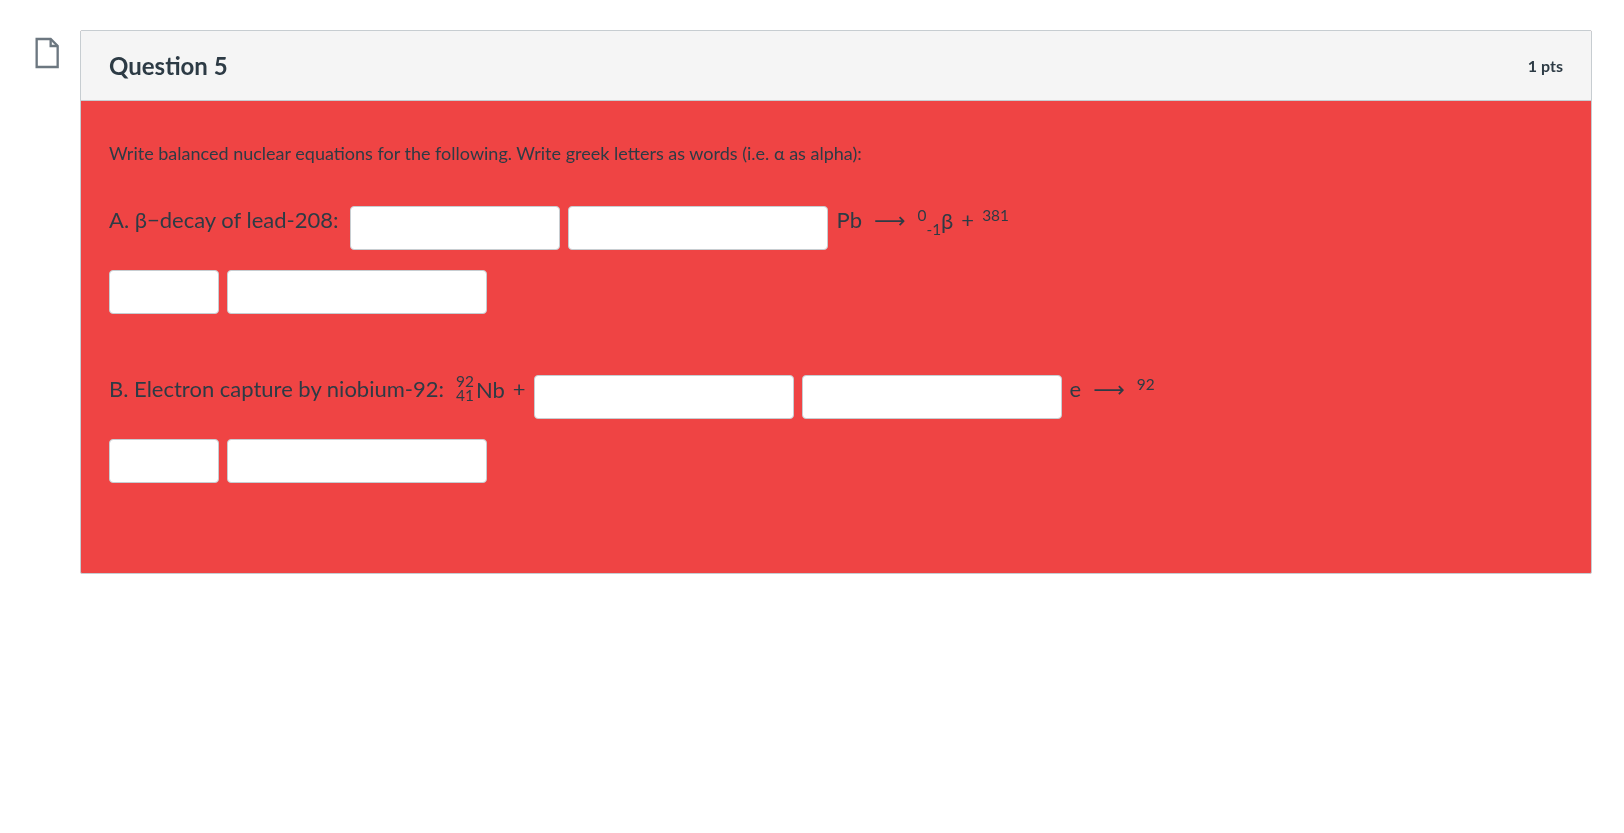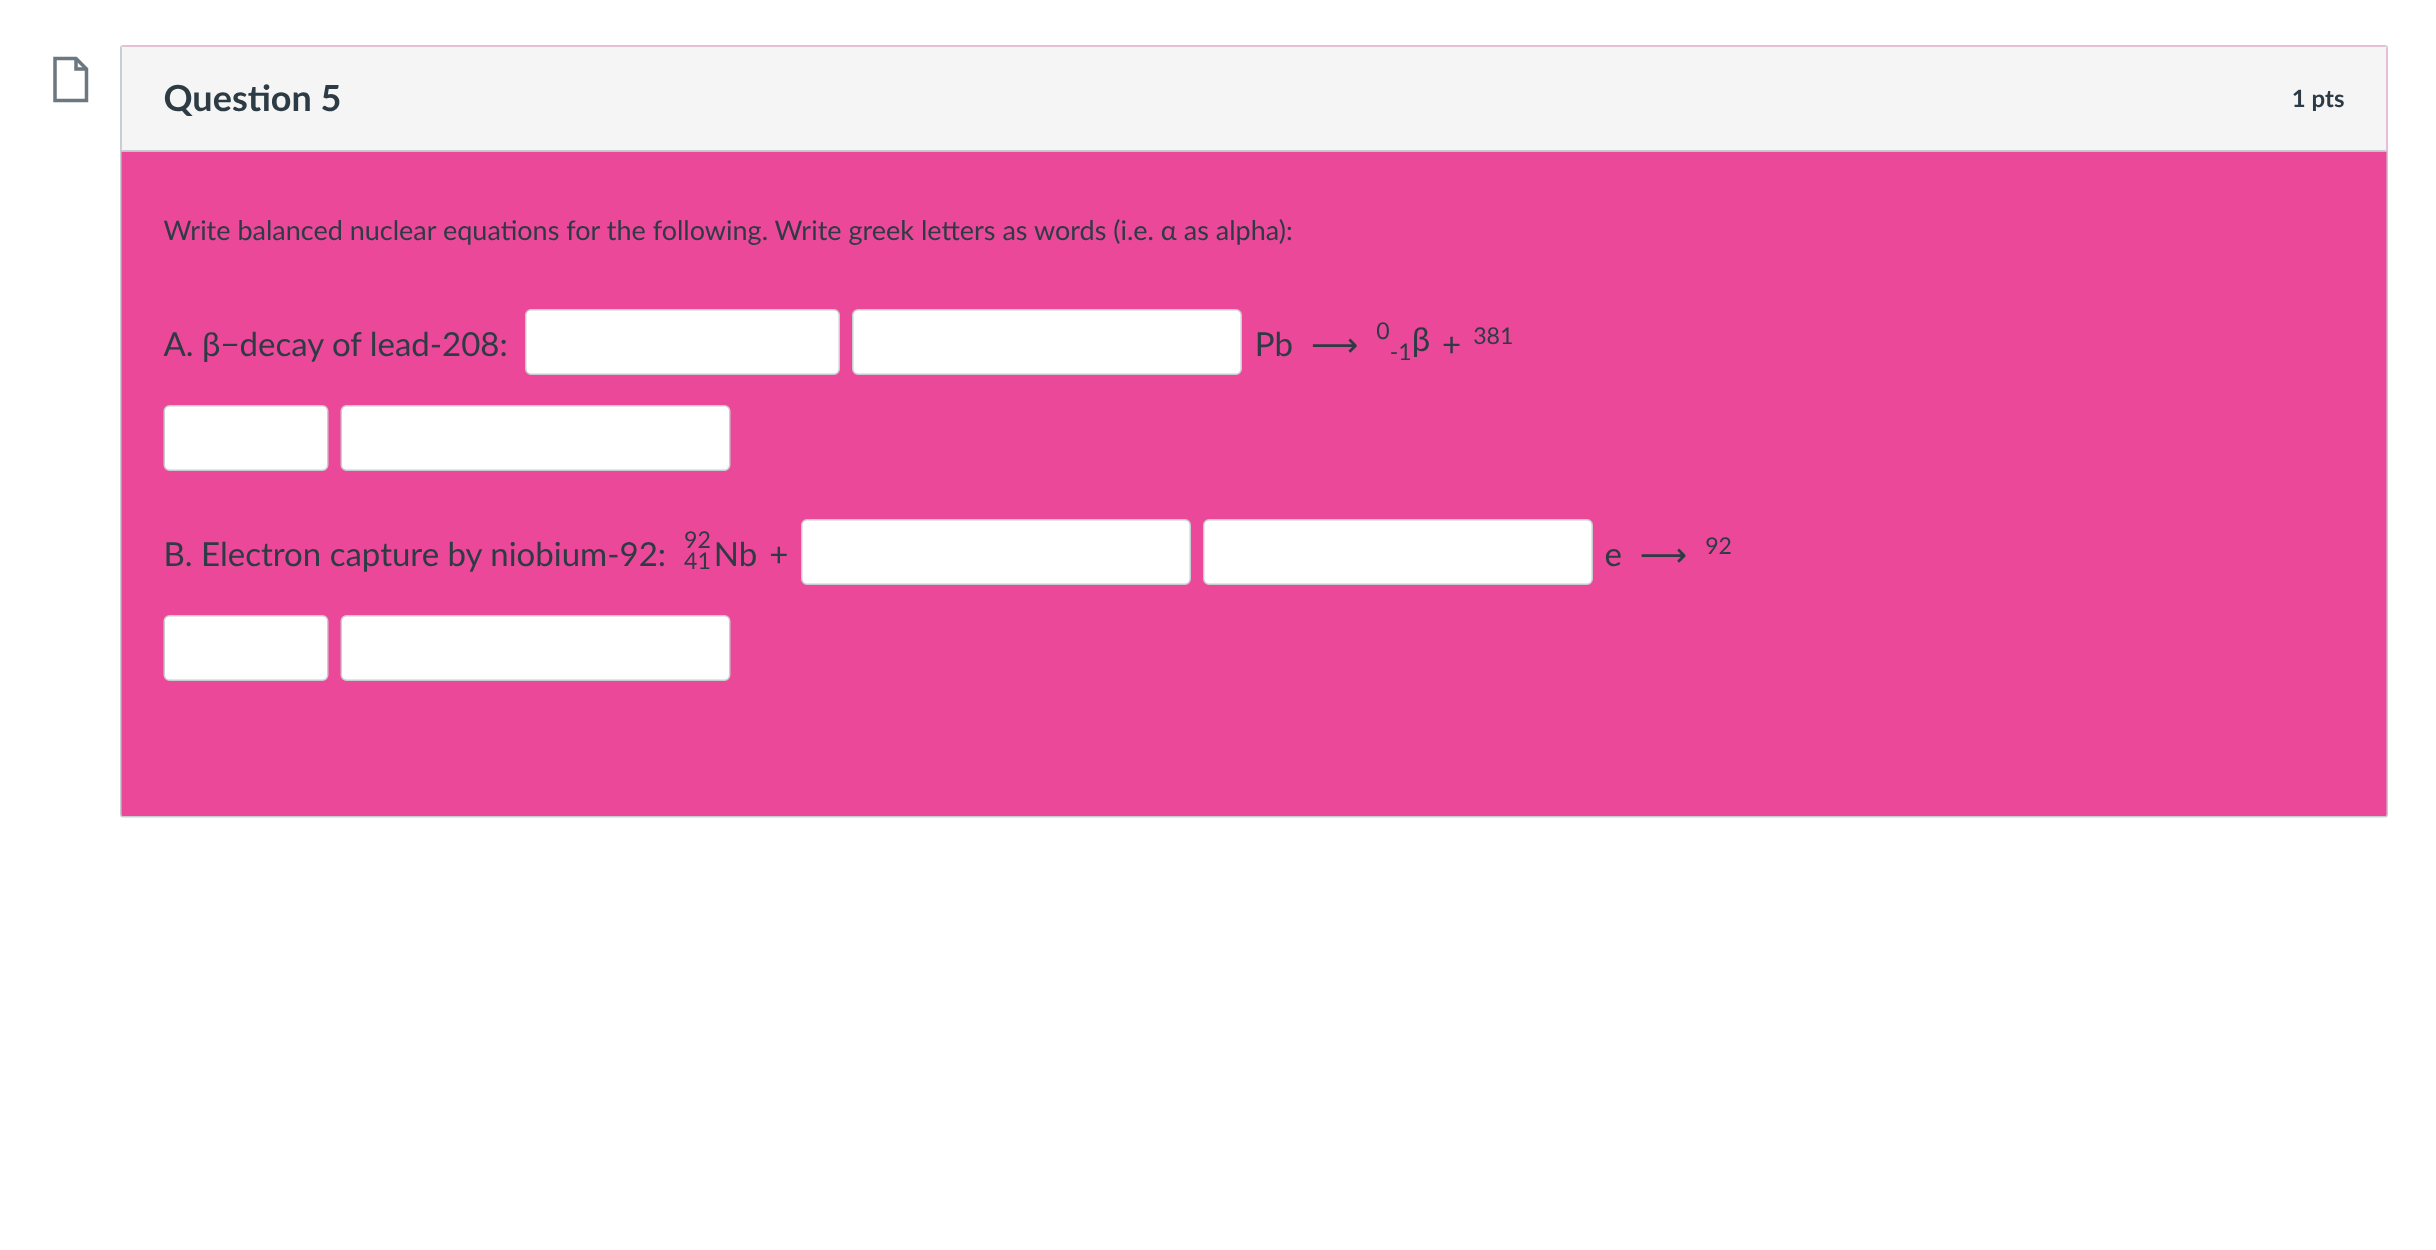--- a/index.html
+++ b/index.html
@@ -30,21 +30,21 @@
       width: 100%;
       height: 100%;
       stroke: #6c7780;
       stroke-width: 2;
       fill: none;
     }
     .question-card {
       flex: 1;
       border: 1px solid #c7cdd1;
       border-radius: 2px;
-      background: #ec4899;
+      background: #ef4444;
     }
     .question-header {
       display: flex;
       justify-content: space-between;
       align-items: center;
       padding: 20px 28px;
       background: #f5f5f5;
       border-bottom: 1px solid #c7cdd1;
     }
     .question-title {
@@ -61,21 +61,21 @@
       padding: 40px 28px 70px 28px;
     }
     .instruction {
       font-size: 18px;
       color: #2d3b45;
       margin-bottom: 40px;
       line-height: 1.4;
     }
     .equation-row {
       display: flex;
-      align-items: center;
+      align-items: flex-start;
       flex-wrap: wrap;
       gap: 8px;
       margin-bottom: 20px;
       font-size: 22px;
       color: #2d3b45;
     }
     .equation-row .label {
       margin-right: 4px;
     }
     .blank-input {
@@ -119,21 +119,21 @@
       align-items: flex-end;
       line-height: 0.9;
       font-size: 0.7em;
       margin-right: 2px;
     }
     .arrow {
       font-size: 22px;
       margin: 0 4px;
     }
     .part-b-spacer {
-      margin-top: 32px;
+      margin-top: 61px;
     }
   </style>
 </head>
 <body>
 
 <div class="container">
   <div class="page-icon">
     <svg viewBox="0 0 24 28">
       <path d="M4 2 L16 2 L22 8 L22 26 L4 26 Z"></path>
       <path d="M16 2 L16 8 L22 8"></path>

